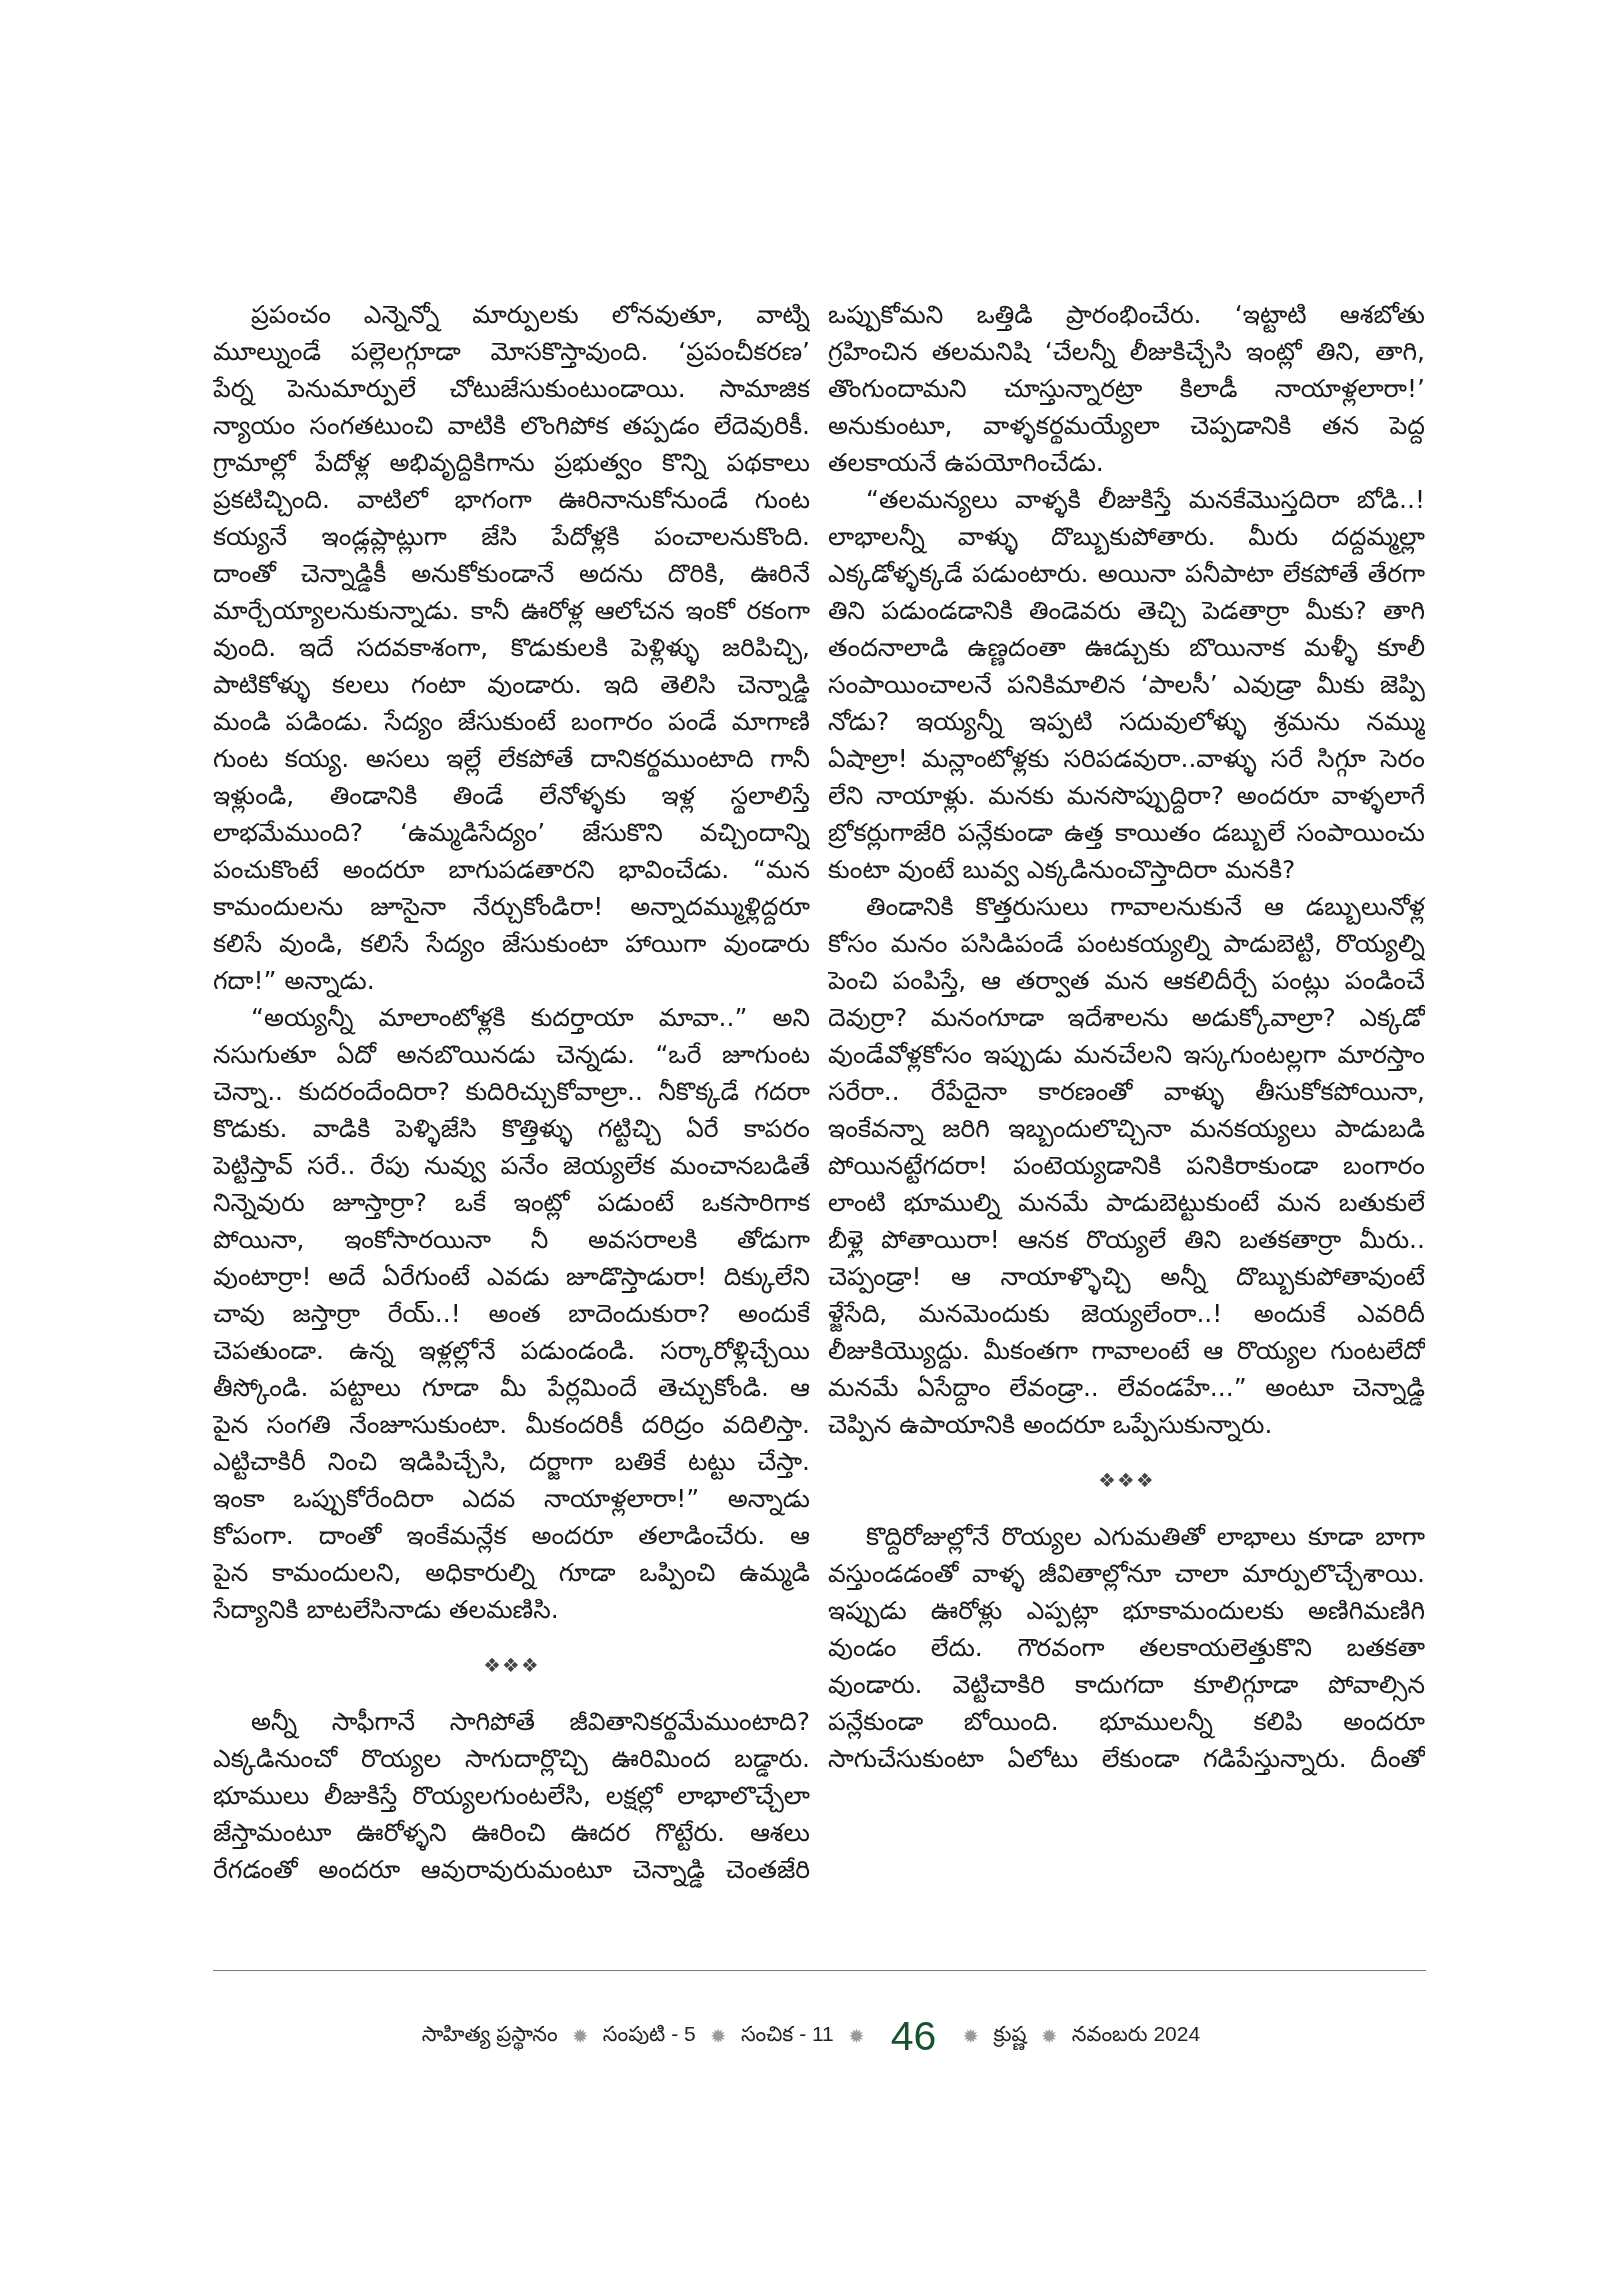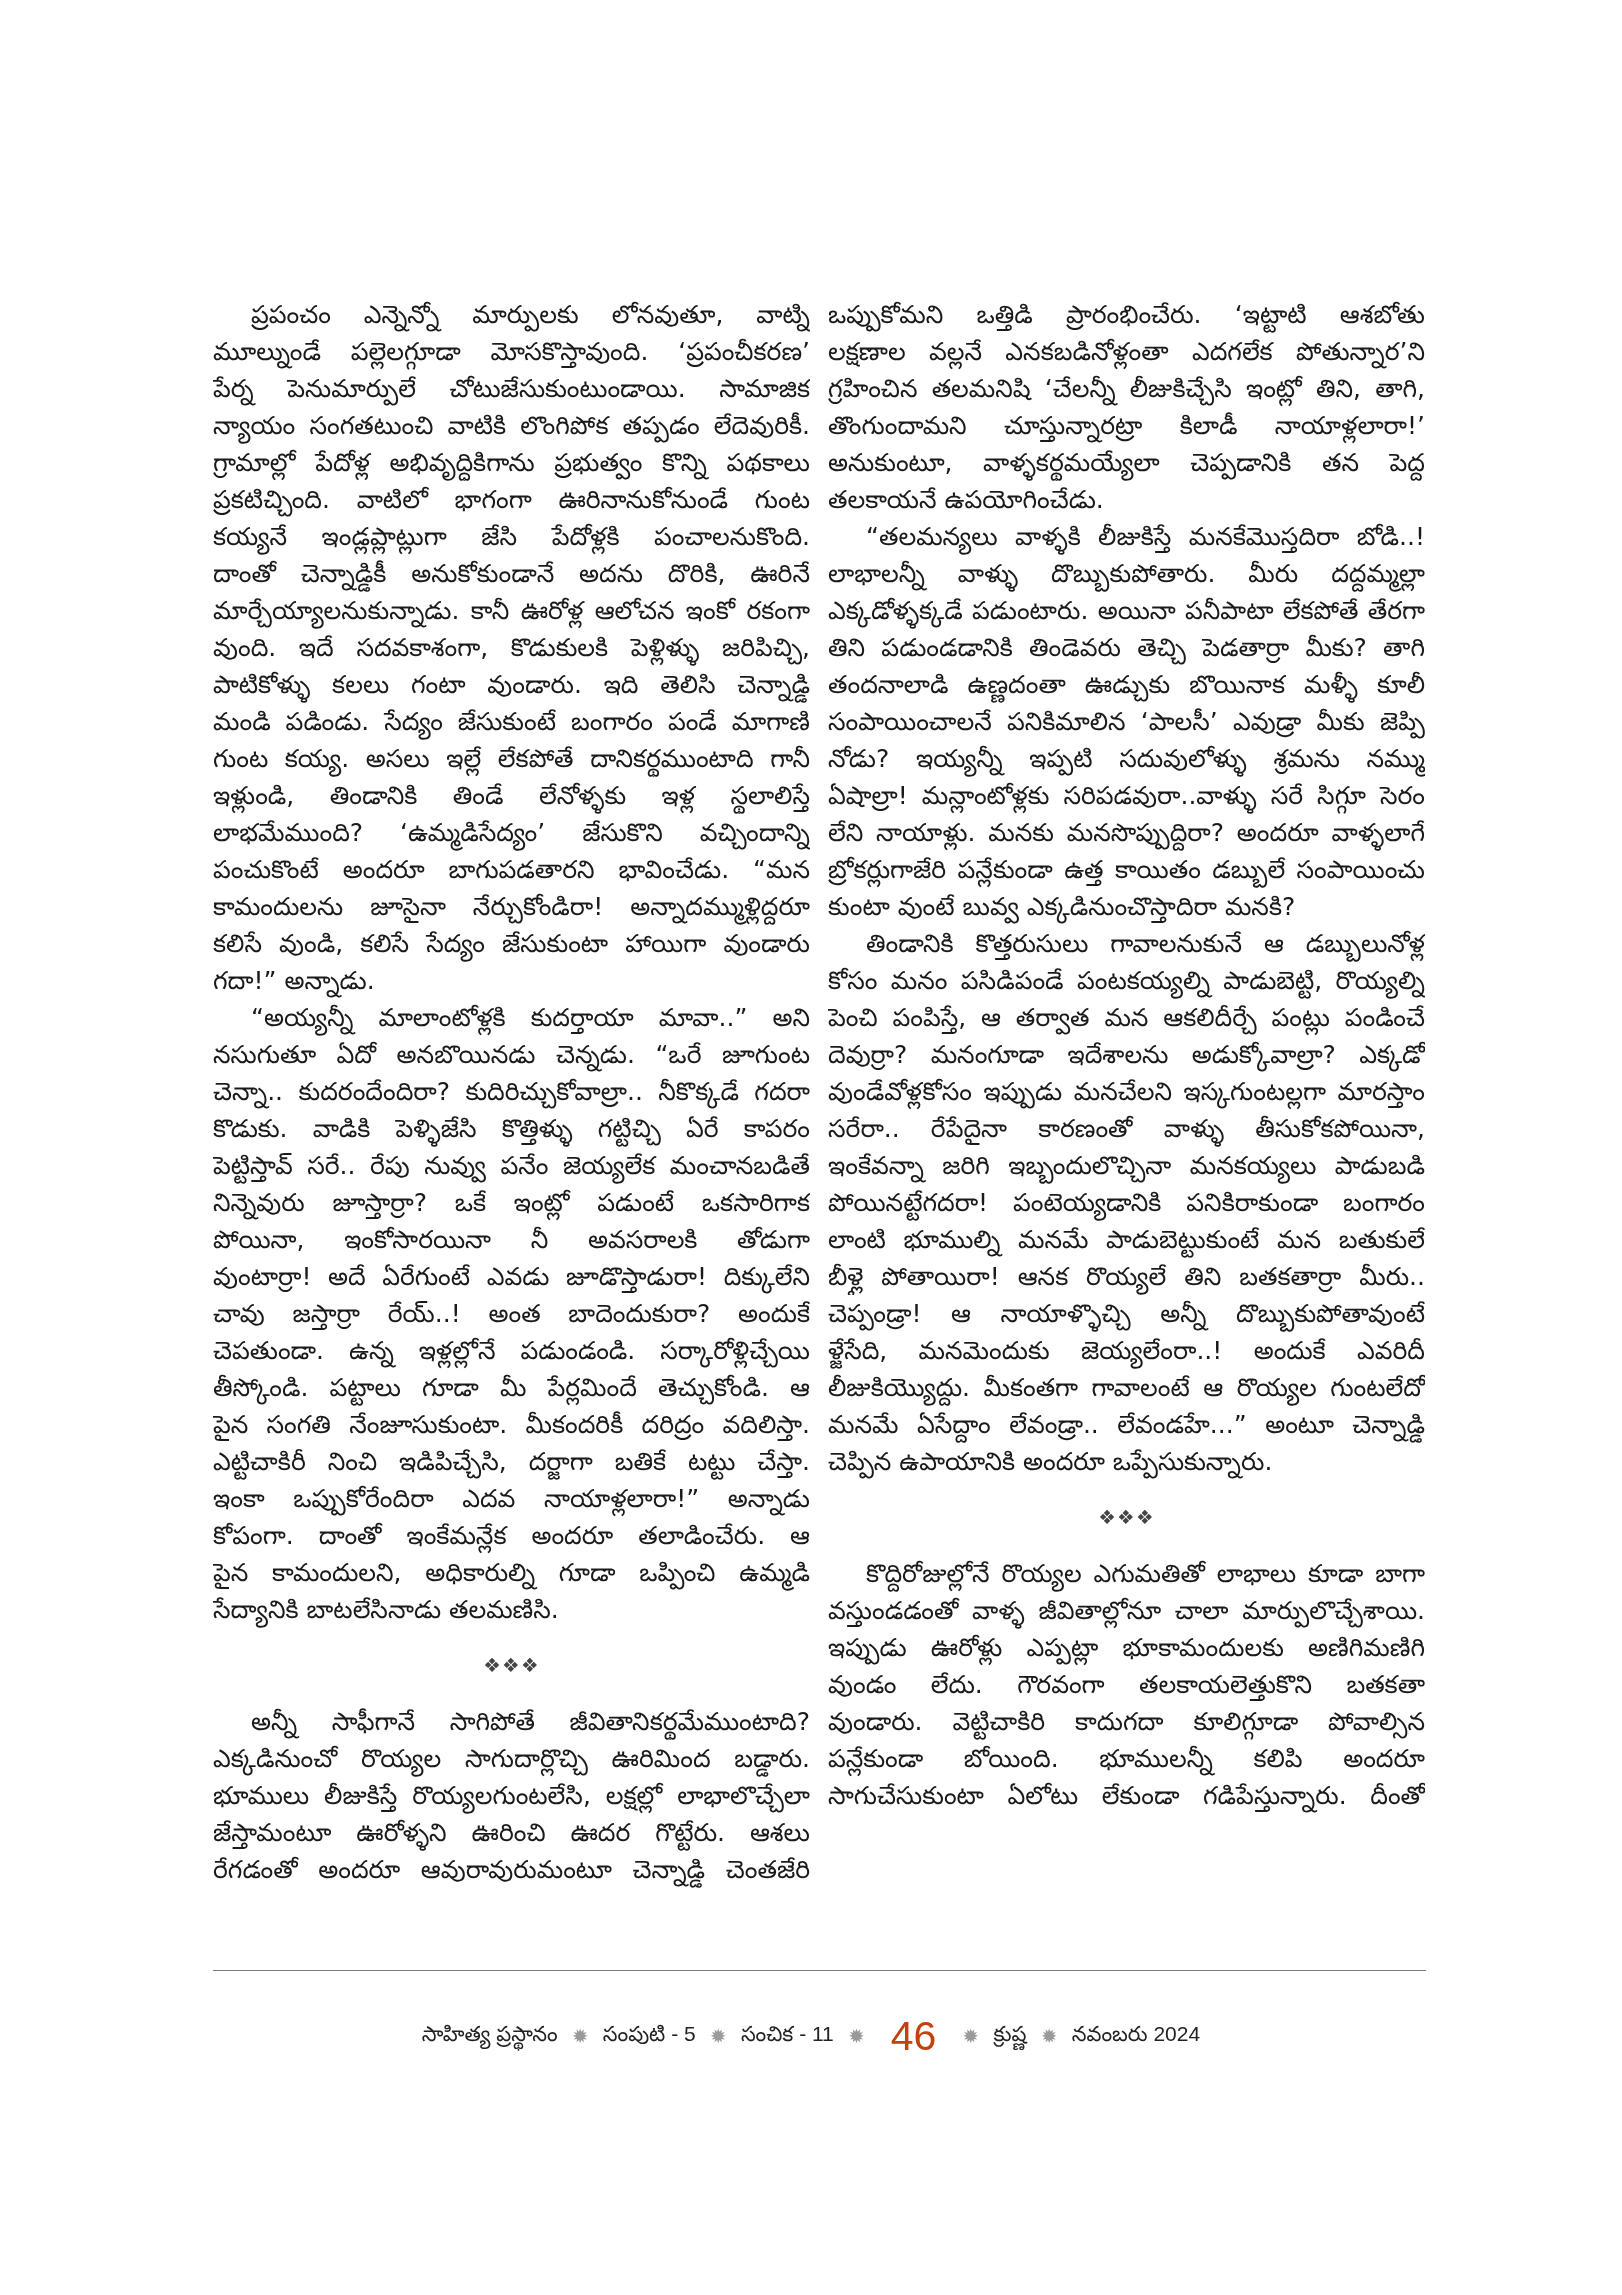--- a/index.html
+++ b/index.html
@@ -27,21 +27,21 @@
   .footer-rule {
     position: absolute; left: 213px; top: 1970px; width: 1213px; height: 0;
     border-top: 1.3px solid #7a7a7a;
   }
   .footer {
     position: absolute; left: 0; top: 1989px; width: 1622px; height: 39px;
     display: flex; justify-content: center; align-items: center; gap: 14.4px;
     font-family: "Liberation Sans", sans-serif; font-size: 21px; color: #222; margin-top: 28px;
   }
   .footer .star { color: #9a9a9a; font-size: 19.6px; }
-  .footer .pageno { font-size: 41px; margin: 0 11.8px; color: #c2410c; }
+  .footer .pageno { font-size: 41px; margin: 0 11.8px; color: #14532d; }
 </style>
 </head>
 <body>
 
 <div class="page">
   <div class="column col-left" id="col-left">
       <span class="line indent">ప్రపంచం ఎన్నెన్నో మార్పులకు లోనవుతూ, వాట్ని</span>
       <span class="line">మూల్నుండే పల్లెలగ్గూడా మోసకొస్తావుంది. ‘ప్రపంచీకరణ’</span>
       <span class="line">పేర్న  పెనుమార్పులే చోటుజేసుకుంటుండాయి. సామాజిక</span>
       <span class="line">న్యాయం సంగతటుంచి వాటికి లొంగిపోక తప్పడం లేదెవురికీ.</span>
@@ -79,21 +79,20 @@
       <span class="line last">సేద్యానికి బాటలేసినాడు తలమణిసి.</span>
       <span class="separator">❖❖❖</span>
       <span class="line indent">అన్నీ సాఫీగానే సాగిపోతే జీవితానికర్థమేముంటాది?</span>
       <span class="line">ఎక్కడినుంచో రొయ్యల సాగుదార్లొచ్చి ఊరిమింద బడ్డారు.</span>
       <span class="line">భూములు లీజుకిస్తే రొయ్యలగుంటలేసి, లక్షల్లో లాభాలొచ్చేలా</span>
       <span class="line">జేస్తామంటూ ఊరోళ్ళని ఊరించి ఊదర గొట్టేరు. ఆశలు</span>
       <span class="line">రేగడంతో అందరూ ఆవురావురుమంటూ చెన్నాడ్డి చెంతజేరి</span>
     </div>
   <div class="column col-right" id="col-right">
       <span class="line">ఒప్పుకోమని ఒత్తిడి ప్రారంభించేరు. ‘ఇట్టాటి ఆశబోతు</span>
-      <span class="line">లక్షణాల వల్లనే ఎనకబడినోళ్లంతా ఎదగలేక పోతున్నార’ని</span>
       <span class="line">గ్రహించిన తలమనిషి ‘చేలన్నీ లీజుకిచ్చేసి ఇంట్లో తిని, తాగి,</span>
       <span class="line">తొంగుందామని చూస్తున్నారట్రా కిలాడీ నాయాళ్లలారా!’</span>
       <span class="line">అనుకుంటూ, వాళ్ళకర్థమయ్యేలా చెప్పడానికి  తన పెద్ద</span>
       <span class="line last">తలకాయనే ఉపయోగించేడు.</span>
       <span class="line indent">“తలమన్యలు వాళ్ళకి లీజుకిస్తే మనకేమొస్తదిరా బోడి..!</span>
       <span class="line">లాభాలన్నీ వాళ్ళు దొబ్బుకుపోతారు. మీరు దద్దమ్మల్లా</span>
       <span class="line">ఎక్కడోళ్ళక్కడే పడుంటారు. అయినా పనీపాటా లేకపోతే తేరగా</span>
       <span class="line">తిని పడుండడానికి తిండెవరు తెచ్చి పెడతార్రా మీకు? తాగి</span>
       <span class="line">తందనాలాడి  ఉణ్ణదంతా ఊడ్చుకు బొయినాక మళ్ళీ కూలీ</span>
       <span class="line">సంపాయించాలనే పనికిమాలిన ‘పాలసీ’ ఎవుడ్రా మీకు జెప్పి</span>

